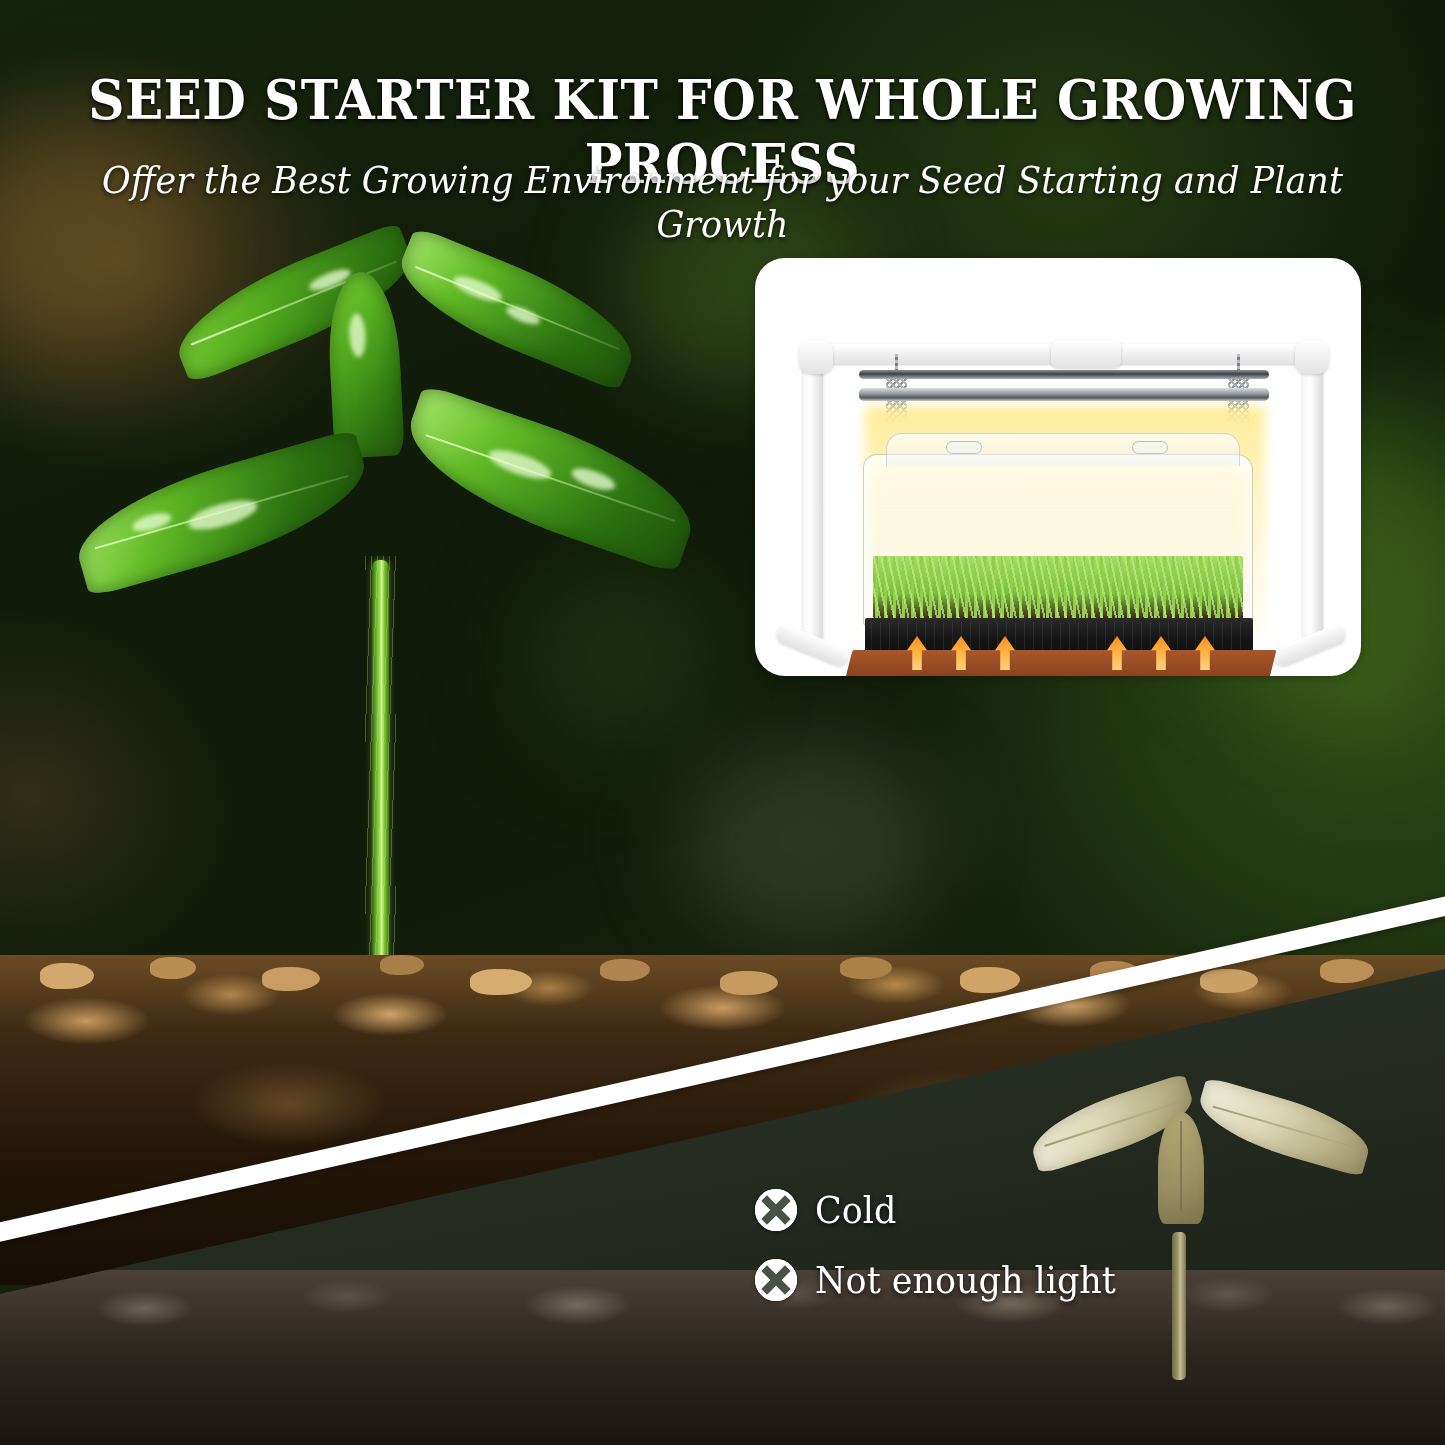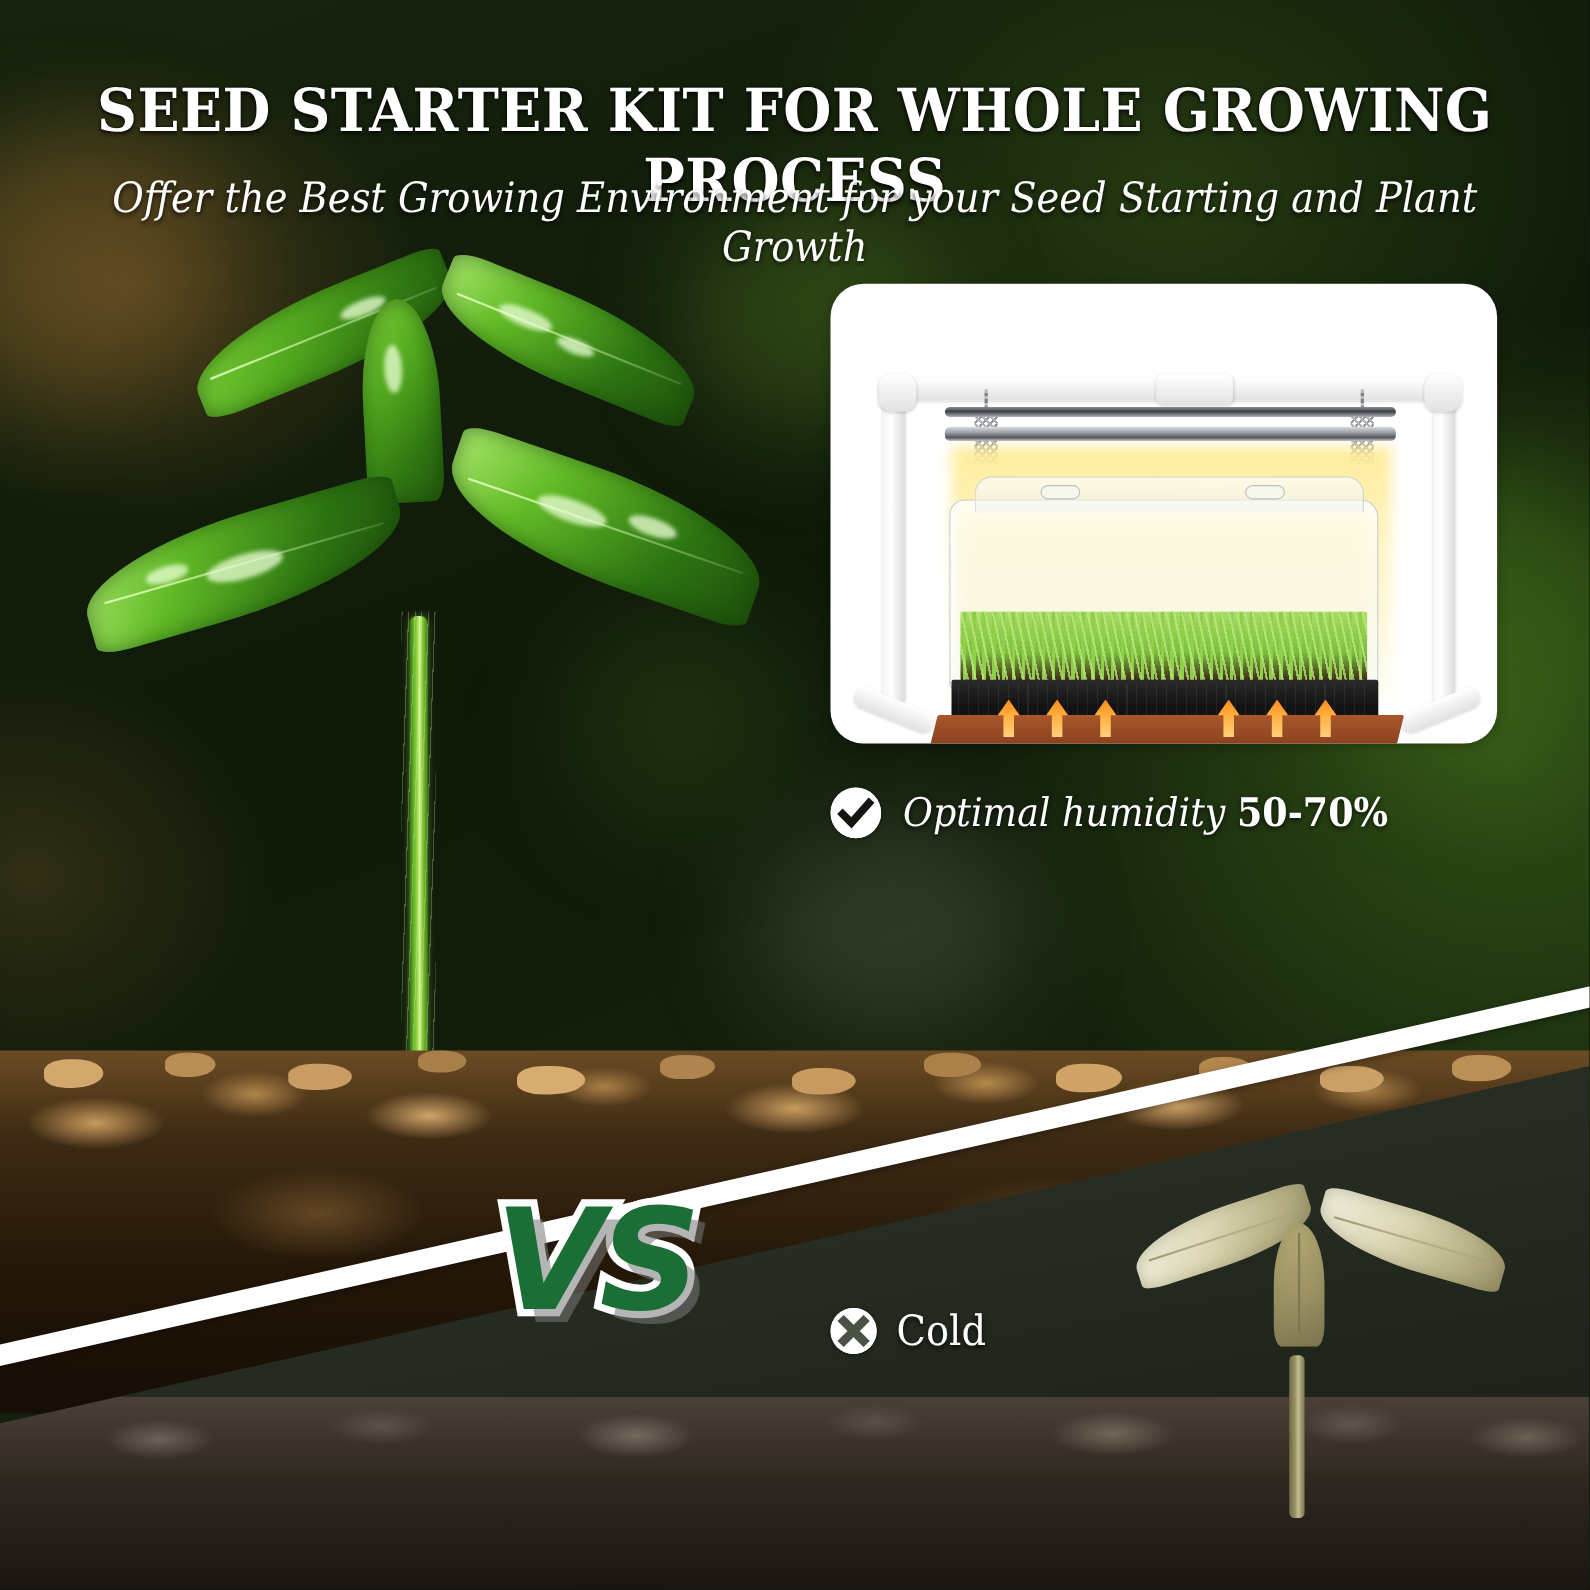--- a/index.html
+++ b/index.html
@@ -369,29 +369,20 @@
     <div class="arrow" style="left:440px;top:378px;"></div>
 
   </div>
 
   <div class="title">SEED STARTER KIT FOR WHOLE GROWING PROCESS</div>
   <div class="subtitle">Offer the Best Growing Environment for your Seed Starting and Plant Growth</div>
 
   <div class="feature-list">
 
 
-    <div class="frow">
-      <span class="badge">
-        <svg width="46" height="46" viewBox="0 0 46 46">
-          <circle cx="23" cy="23" r="23" fill="#ffffff"></circle>
-          <path d="M11 24 L19 32 L35 14" stroke="#14170f" stroke-width="7" fill="none" stroke-linecap="square" stroke-linejoin="miter"></path>
-        </svg>
-      </span>
-      <span class="ftxt"><i>Optimal humidity </i><b>50-70%</b></span>
-    </div>
 
 
   </div>
 
   <div class="diag-lower">
     <div class="diag-soil"></div>
   </div>
 
   <div class="wilt-stem"></div>
   <div class="wleaf" style="left:1028px;top:1098px;width:168px;height:52px;border-radius:60% 10% 54% 12%;transform:rotate(-18deg);">
@@ -412,18 +403,26 @@
       <span class="badge">
         <svg width="42" height="42" viewBox="0 0 42 42">
           <circle cx="21" cy="21" r="21" fill="#ffffff"></circle>
           <path d="M12 12 L30 30 M30 12 L12 30" stroke="#4a5145" stroke-width="8" fill="none" stroke-linecap="square"></path>
         </svg>
       </span>
       <span class="ftxt">Cold</span>
     </div>
 
 
-
-  </div>
-
-  <div class="vs">VS</div>
+    <div class="frow">
+      <span class="badge">
+        <svg width="42" height="42" viewBox="0 0 42 42">
+          <circle cx="21" cy="21" r="21" fill="#ffffff"></circle>
+          <path d="M12 12 L30 30 M30 12 L12 30" stroke="#4a5145" stroke-width="8" fill="none" stroke-linecap="square"></path>
+        </svg>
+      </span>
+      <span class="ftxt">Not enough light</span>
+    </div>
+
+  </div>
+
 
 </div>
 
 </body></html>

